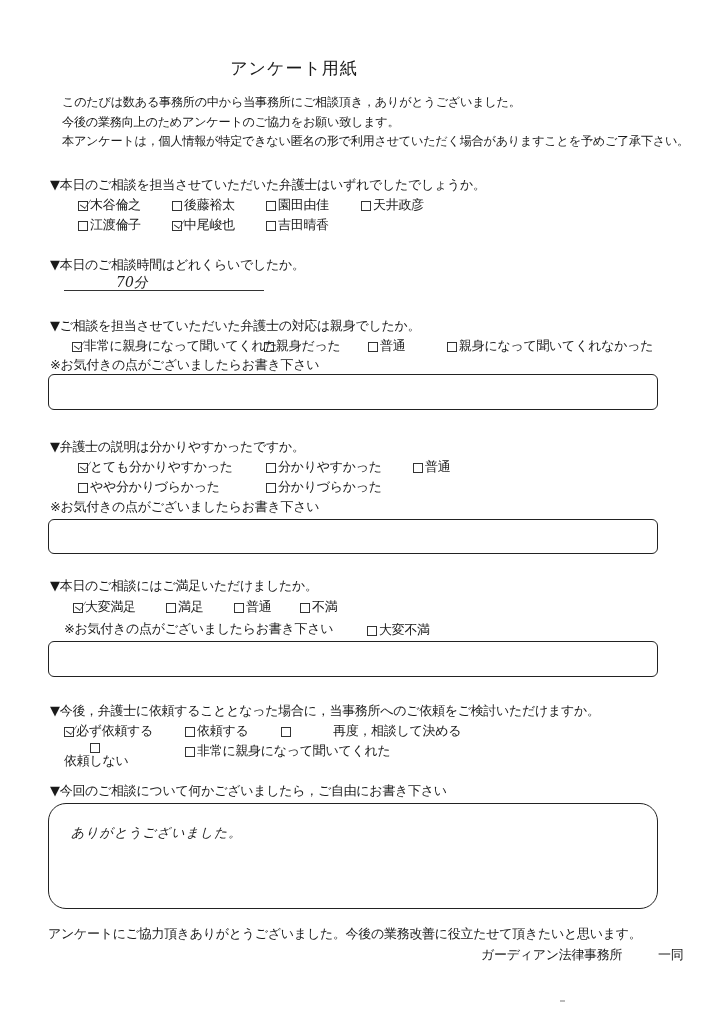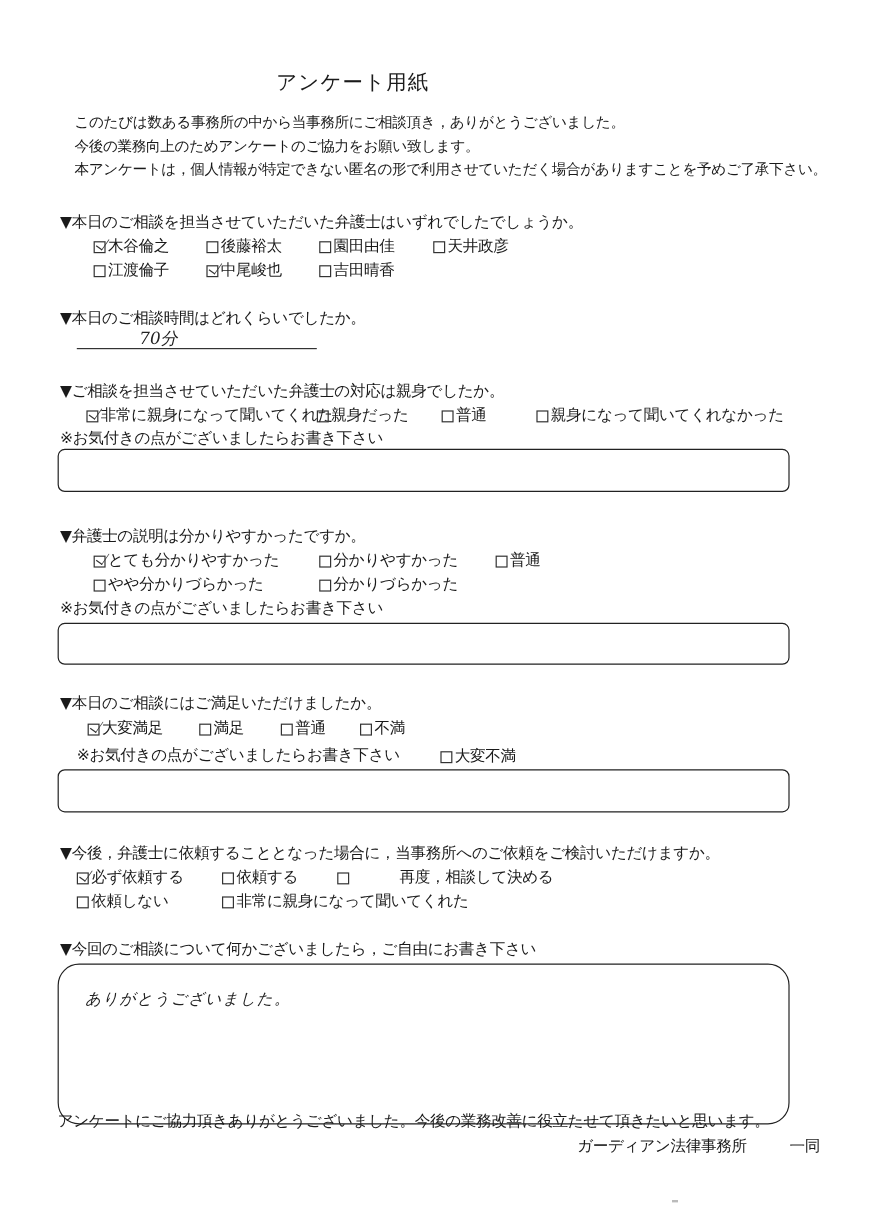--- a/index.html
+++ b/index.html
@@ -151,31 +151,31 @@
     <span>必ず依頼する</span>
 </div>
 <div class="abs opt" style="left:185px; top:722px;">
   <span class="cb"></span>
     <span>依頼する</span>
 </div>
 <div class="abs opt" style="left:281px; top:722px;gap:40px;">
   <span class="cb"></span>
     <span>再度，相談して決める</span>
 </div>
-<div class="abs opt" style="left:64px; top:742px;">
+<div class="abs opt" style="left:64px; top:742px;flex-direction:column;">
   <span class="cb"></span>
     <span>依頼しない</span>
 </div>
 <div class="abs opt" style="left:185px; top:742px;">
   <span class="cb"></span>
     <span>非常に親身になって聞いてくれた</span>
 </div>
 
 <div class="abs q" style="top:782px;">▼今回のご相談について何かございましたら，ご自由にお書き下さい</div>
-<div class="box big-box" style="top:803px; height:134px;">
+<div class="box big-box" style="top:803px; height:106px;">
   <div class="abs hand hand-line" style="left:22px; top:20px; font-size:13px;">ありがとうございました。</div>
 </div>
 
 <div class="abs footer" style="left:48px; top:925px;">アンケートにご協力頂きありがとうございました。今後の業務改善に役立たせて頂きたいと思います。</div>
 <div class="abs footer" style="left:481px; top:946px;">ガーディアン法律事務所</div>
 <div class="abs footer" style="left:658px; top:946px;">一同</div>
 
 <div class="speck"></div>
 
 </body></html>

